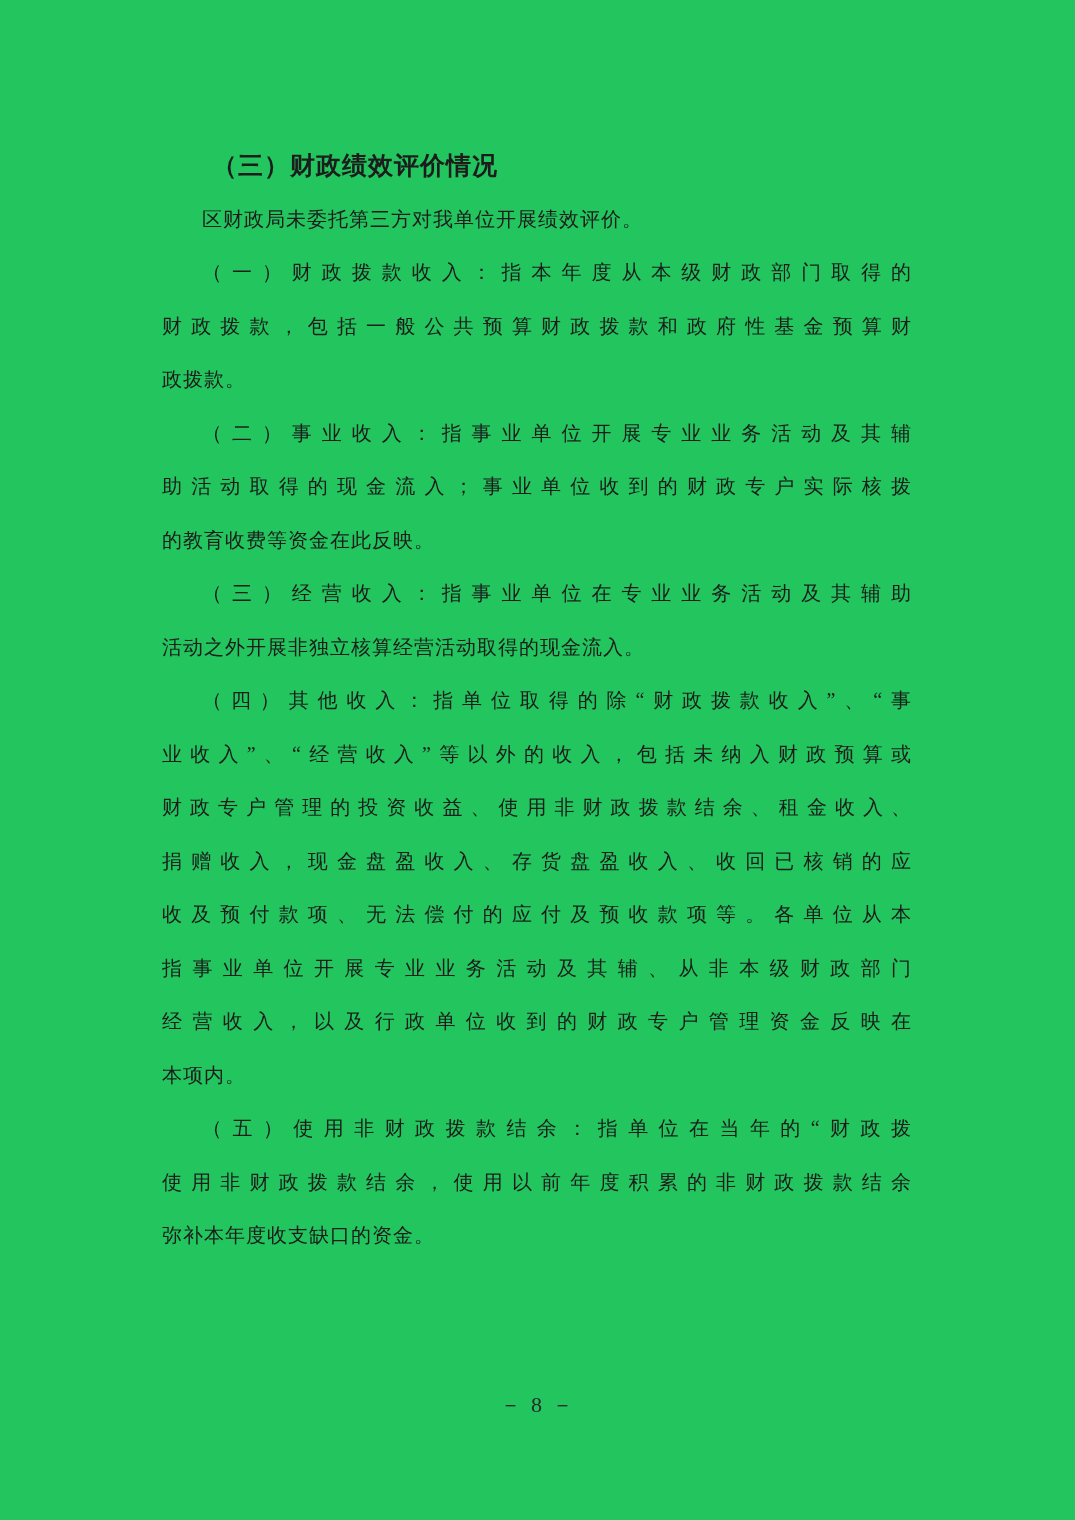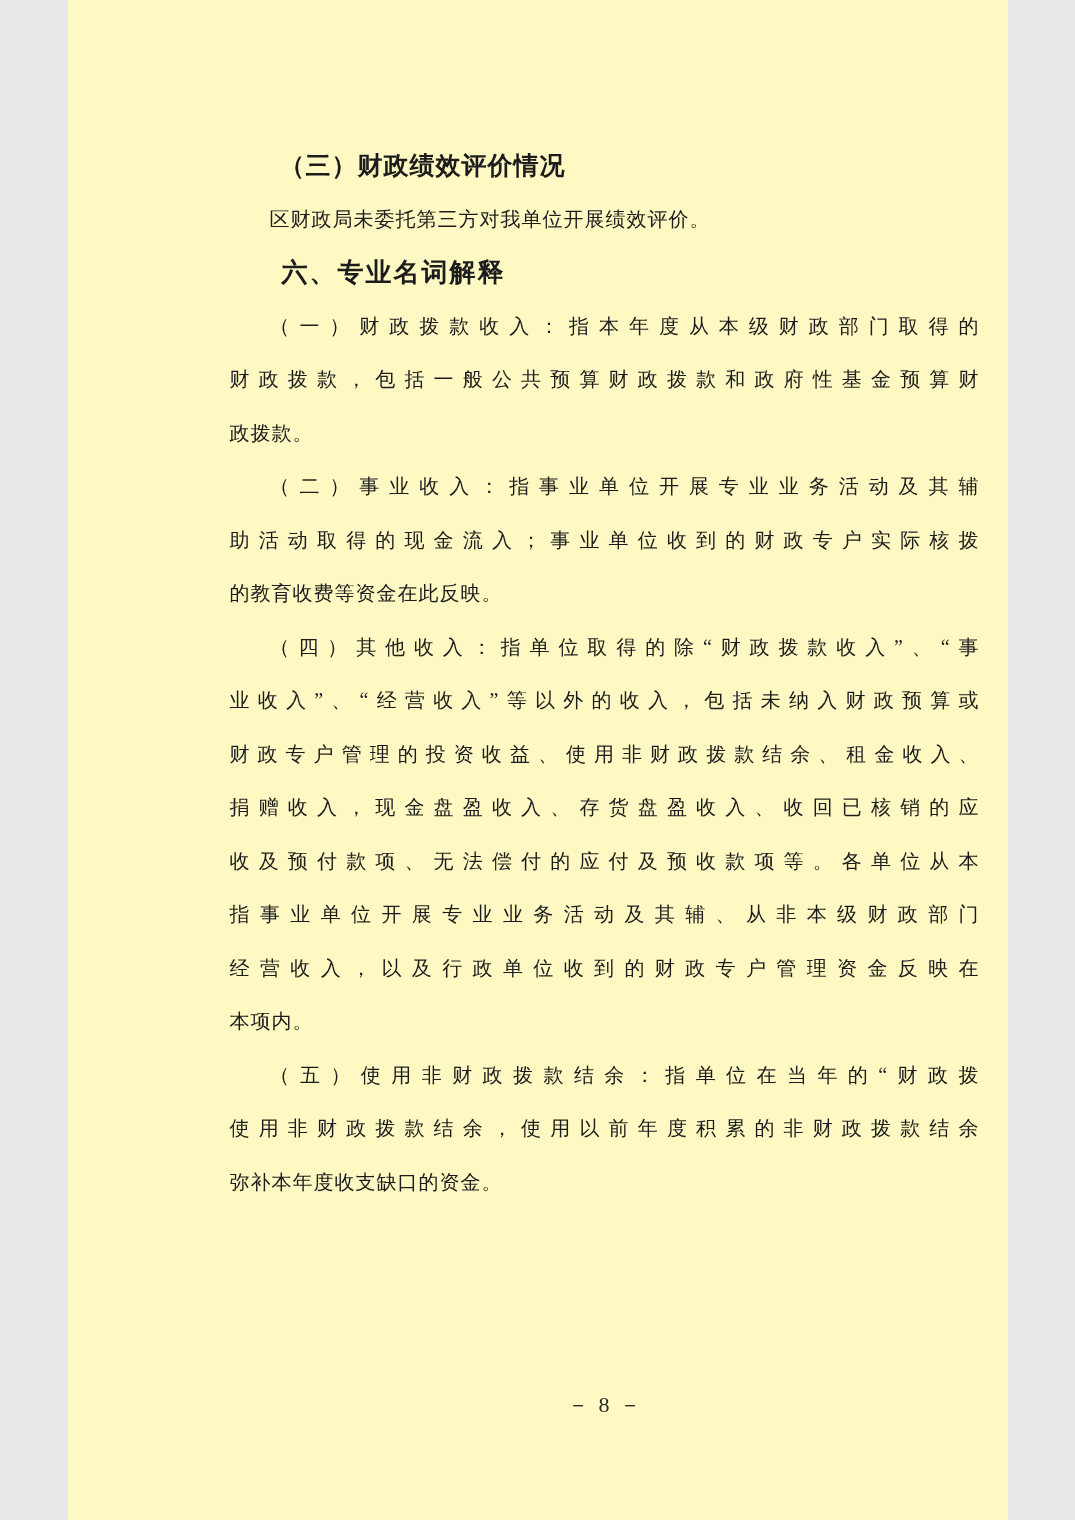--- a/index.html
+++ b/index.html
@@ -2,24 +2,24 @@
 <html><head>
 <meta charset="utf-8">
 <style>
   html, body {
     margin: 0;
     padding: 0;
     background: #e8e8e8;
   }
   .page {
     position: relative;
-    width: 940px;
+    width: 1075px;
     height: 1520px;
     margin: 0 auto;
-    background: #fef9c3;
+    background: #22c55e;
     color: #1c1c1c;
     font-family: "Liberation Serif", serif;
     overflow: hidden;
   }
   .text-area {
     position: absolute;
     left: 162px;
     top: 139px;
     width: 750px;
   }
@@ -74,32 +74,33 @@
 <body>
 
 <div class="page">
   <div class="text-area">
       <div class="block kai-heading">
         <div class="line first last"><b>（三）财政绩效评价情况</b></div>
       </div>
       <div class="block paragraph">
         <div class="line first last">区财政局未委托第三方对我单位开展绩效评价。</div>
       </div>
-      <div class="block hei-heading">
-        <div class="line first last"><b>六、专业名词解释</b></div>
-      </div>
       <div class="block paragraph">
         <div class="line first"><b>（一）财政拨款收入：</b>指本年度从本级财政部门取得的</div>
         <div class="line">财政拨款，包括一般公共预算财政拨款和政府性基金预算财</div>
         <div class="line last">政拨款。</div>
       </div>
       <div class="block paragraph">
         <div class="line first"><b>（二）事业收入：</b>指事业单位开展专业业务活动及其辅</div>
         <div class="line">助活动取得的现金流入；事业单位收到的财政专户实际核拨</div>
         <div class="line last">的教育收费等资金在此反映。</div>
+      </div>
+      <div class="block paragraph">
+        <div class="line first"><b>（三）经营收入：</b>指事业单位在专业业务活动及其辅助</div>
+        <div class="line last">活动之外开展非独立核算经营活动取得的现金流入。</div>
       </div>
       <div class="block paragraph">
         <div class="line first"><b>（四）其他收入：</b>指单位取得的除“财政拨款收入”、“事</div>
         <div class="line">业收入”、“经营收入”等以外的收入，包括未纳入财政预算或</div>
         <div class="line">财政专户管理的投资收益、使用非财政拨款结余、租金收入、</div>
         <div class="line">捐赠收入，现金盘盈收入、存货盘盈收入、收回已核销的应</div>
         <div class="line">收及预付款项、无法偿付的应付及预收款项等。各单位从本</div>
         <div class="line">指事业单位开展专业业务活动及其辅、从非本级财政部门</div>
         <div class="line">经营收入，以及行政单位收到的财政专户管理资金反映在</div>
         <div class="line last">本项内。</div>

